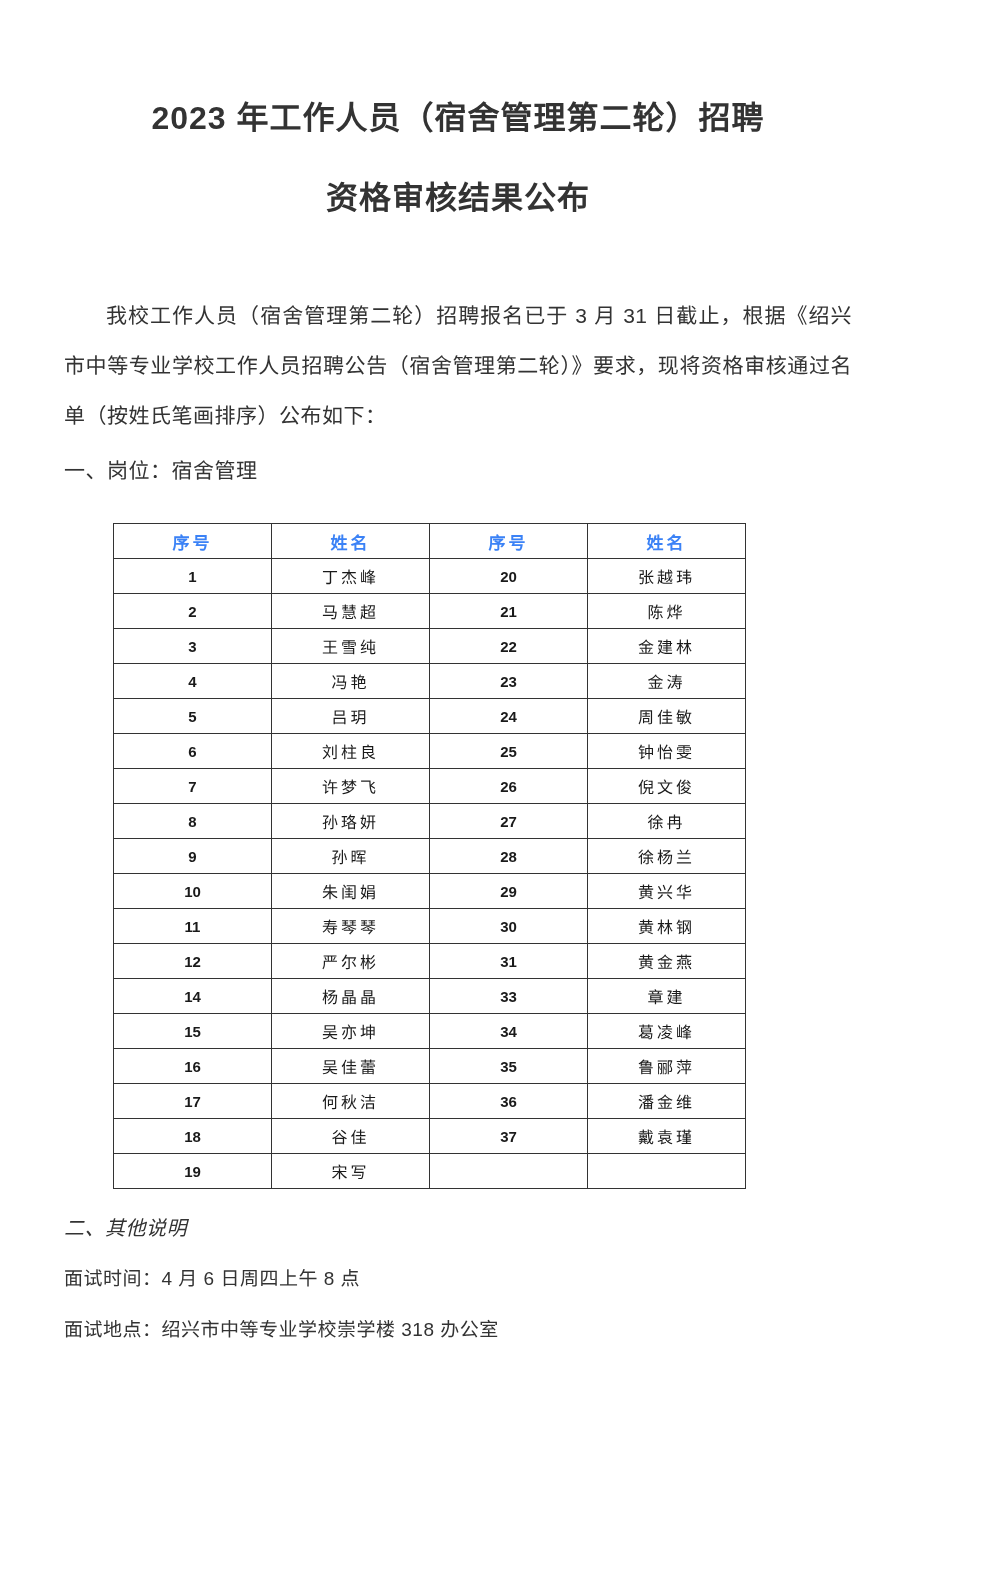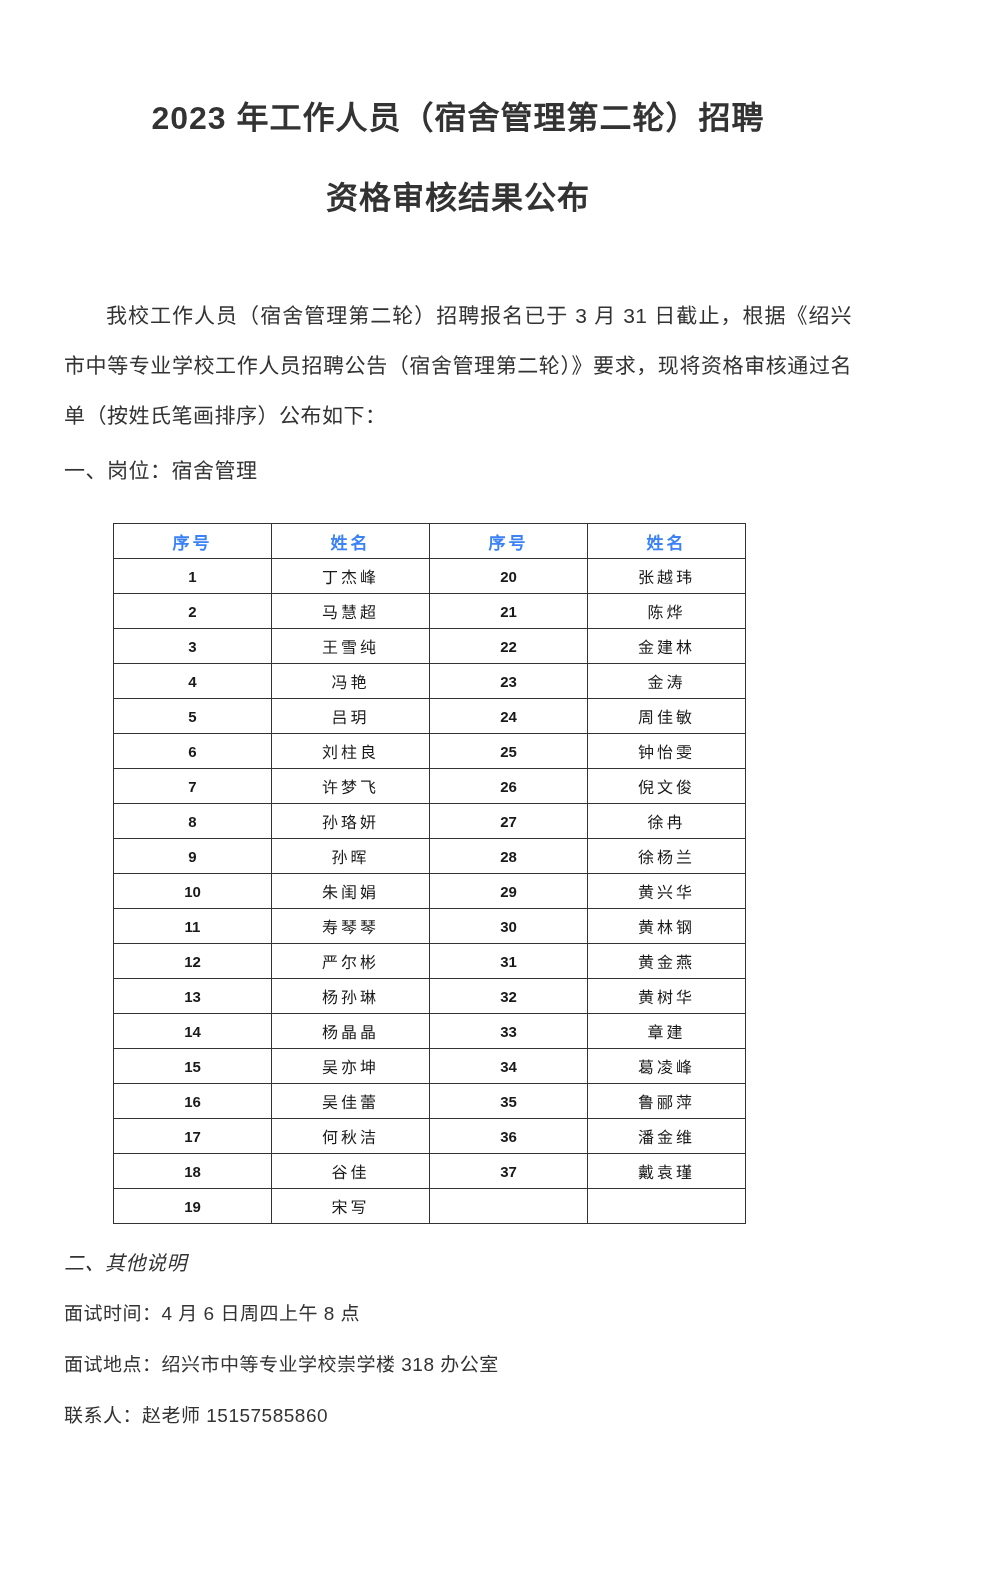--- a/index.html
+++ b/index.html
@@ -181,26 +181,20 @@
           <td class="num">30</td>
           <td class="name">黄林钢</td>
         </tr>
         <tr>
           <td class="num">12</td>
           <td class="name">严尔彬</td>
           <td class="num">31</td>
           <td class="name">黄金燕</td>
         </tr>
         <tr>
-          <td class="num">13</td>
-          <td class="name">杨孙琳</td>
-          <td class="num">32</td>
-          <td class="name">黄树华</td>
-        </tr>
-        <tr>
           <td class="num">14</td>
           <td class="name">杨晶晶</td>
           <td class="num">33</td>
           <td class="name">章建</td>
         </tr>
         <tr>
           <td class="num">15</td>
           <td class="name">吴亦坤</td>
           <td class="num">34</td>
           <td class="name">葛凌峰</td>
@@ -229,15 +223,14 @@
           <td class="num"></td>
           <td class="name"></td>
         </tr>
       </tbody>
   </table>
 
   <div class="section-heading notes-heading">二、其他说明</div>
 
   <p class="note-line">面试时间：4 月 6 日周四上午 8 点</p>
   <p class="note-line">面试地点：绍兴市中等专业学校崇学楼 318 办公室</p>
-  <p class="note-line">联系人：赵老师 15157585860</p>
 
 </div>
 
 </body></html>

